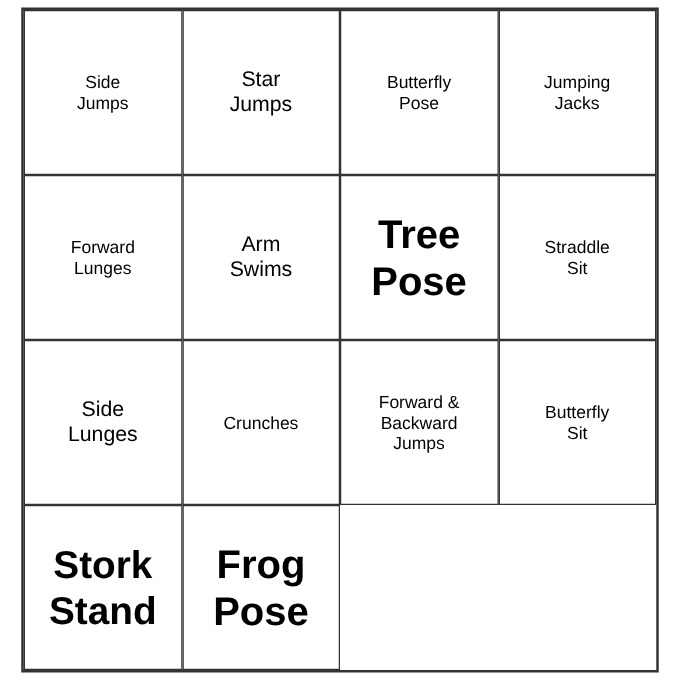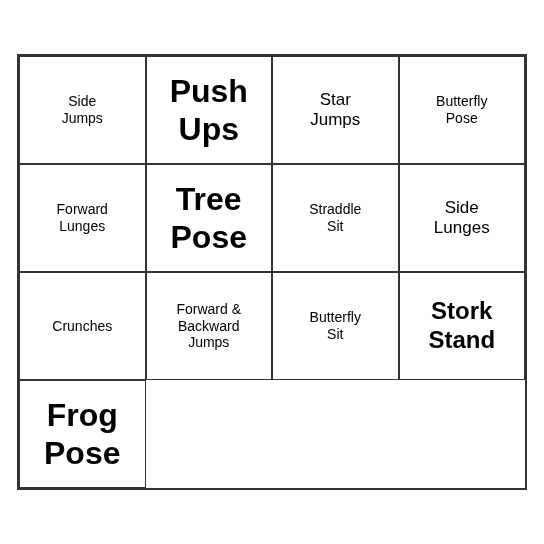--- a/index.html
+++ b/index.html
@@ -14,21 +14,21 @@
       background: #ffffff;
       display: flex;
       align-items: center;
       justify-content: center;
       font-family: Arial, sans-serif;
     }
 
     .bingo-card {
       border: 2px solid #333;
       width: 510px;
-      height: 436px;
+      height: 532px;
       display: grid;
       grid-template-columns: repeat(4, 1fr);
       grid-template-rows: repeat(4, 1fr);
     }
 
     .cell {
       border: 1.5px solid #333;
       display: flex;
       align-items: center;
       justify-content: center;
@@ -43,47 +43,50 @@
 
     .text-sm {
       font-size: 14px;
     }
 
     .text-md {
       font-size: 17px;
     }
 
     .text-lg {
-      font-size: 24px;
+      font-size: 31px;
       font-weight: bold;
     }
 
     .text-xl {
       font-size: 32px;
       font-weight: bold;
     }
   </style>
 </head>
 <body>
 
 <div class="bingo-card">
 <div class="cell">
       <span class="text-sm">Side<br>Jumps</span>
     </div>
     <div class="cell">
-      <span class="text-xl">Push<br>Ups</span>
-    </div>
-    <div class="cell">
       <span class="text-md">Star<br>Jumps</span>
     </div>
     <div class="cell">
       <span class="text-sm">Butterfly<br>Pose</span>
     </div>
     <div class="cell">
+      <span class="text-sm">Jumping<br>Jacks</span>
+    </div>
+    <div class="cell">
       <span class="text-sm">Forward<br>Lunges</span>
+    </div>
+    <div class="cell">
+      <span class="text-md">Arm<br>Swims</span>
     </div>
     <div class="cell">
       <span class="text-xl">Tree<br>Pose</span>
     </div>
     <div class="cell">
       <span class="text-sm">Straddle<br>Sit</span>
     </div>
     <div class="cell">
       <span class="text-md">Side<br>Lunges</span>
     </div>

